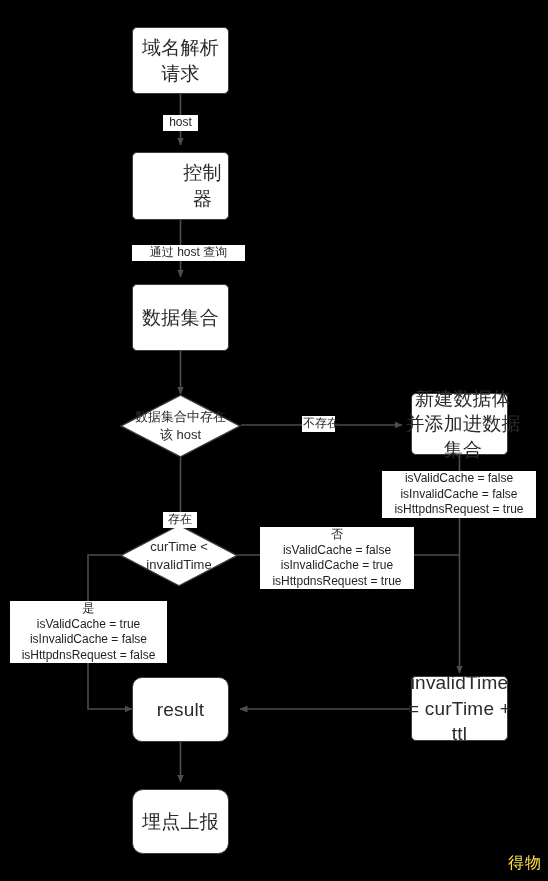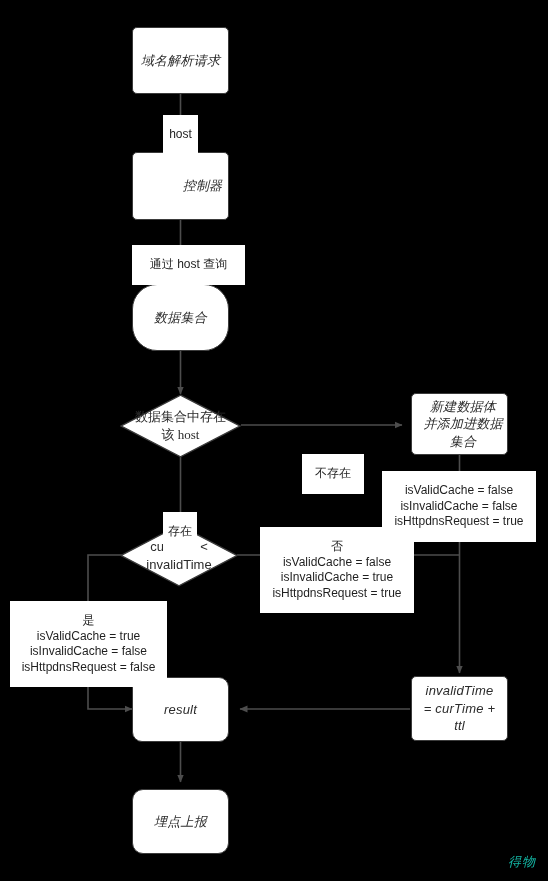--- a/index.html
+++ b/index.html
@@ -30,24 +30,23 @@
     position: absolute;
     background: #ffffff;
     border: 1.4px solid #3b3b3b;
     border-radius: 5px;
     box-sizing: border-box;
     display: flex;
     align-items: center;
     justify-content: center;
     text-align: center;
     color: #2b2b2b;
-    font-size: 13px;
+    font-size: 19px;
     line-height: 1.35;
     letter-spacing: 0.2px;
-    font-style: italic;
   }
   .node span {
     display: block;
     padding: 0 4px;
   }
   .diamond-wrap {
     position: absolute;
   }
   .diamond-wrap svg {
     position: absolute;
@@ -69,30 +68,29 @@
     line-height: 1.35;
     pointer-events: none;
   }
   .edge-label {
     position: absolute;
     background: #ffffff;
     color: #1f1f1f;
     font-size: 12px;
     line-height: 1.3;
     text-align: center;
-    padding: 12px 1px;
+    padding: 0px 1px;
     white-space: pre;
     box-sizing: border-box;
   }
   .watermark {
     position: absolute;
-    color: #14b8a6;
-    font-size: 13px;
+    color: #fde047;
+    font-size: 16px;
     letter-spacing: 1px;
-    font-style: italic;
   }
 </style>
 </head>
 <body>
 
 <div id="canvas">
 
   <svg id="wires" viewBox="0 0 548 881">
     <defs>
       <marker id="arrow" markerWidth="9" markerHeight="9" refX="7.5" refY="4" orient="auto" markerUnits="userSpaceOnUse">
@@ -124,29 +122,29 @@
   </svg>
 
   <div class="node" style="left:132px; top:27px; width:97px; height:67px;">
     <span>域名解析请求</span>
   </div>
 
   <div class="node" style="left:132px; top:152px; width:97px; height:68px;padding-left:44px;">
     <span>控制器</span>
   </div>
 
-  <div class="node" style="left:132px; top:284px; width:97px; height:67px;border-radius:25px;">
+  <div class="node" style="left:132px; top:284px; width:97px; height:67px;">
     <span>数据集合</span>
   </div>
 
   <div class="diamond-wrap" style="left:120px; top:394px; width:121px; height:64px;">
     <svg width="121" height="64">
       <polygon points="60.5,1.2 119.8,32 60.5,62.8 1.2,32" fill="#ffffff" stroke="#3b3b3b" stroke-width="1.4"></polygon>
     </svg>
-    <div class="diamond-label" style="white-space:pre;font-family:Liberation Serif, serif;">数据集合中存在
+    <div class="diamond-label" style="white-space:pre;">数据集合中存在
 该 host</div>
   </div>
 
   <div class="node" style="left:411px; top:393px; width:97px; height:62px;padding-left:7px;">
     <span style="white-space:pre;">新建数据体
 并添加进数据
 集合</span>
   </div>
 
   <div class="diamond-wrap" style="left:120px; top:524px; width:118px; height:63px;">
@@ -168,21 +166,21 @@
   </div>
 
   <div class="node" style="left:132px; top:789px; width:97px; height:65px;border-radius:11px;">
     <span>埋点上报</span>
   </div>
 
   <div class="edge-label" style="left:163px; top:115px; width:35px;">host</div>
 
   <div class="edge-label" style="left:132px; top:245px; width:113px;">通过 host 查询</div>
 
-  <div class="edge-label" style="left:302px; top:416px; width:62px;margin-top:38px;">不存在</div>
+  <div class="edge-label" style="left:302px; top:416px; width:33px;">不存在</div>
 
   <div class="edge-label" style="left:163px; top:481px; width:34px;margin-top:31px;">存在</div>
 
   <div class="edge-label" style="left:382px; top:471px; width:154px;">isValidCache = false
 isInvalidCache = false
 isHttpdnsRequest = true</div>
 
   <div class="edge-label" style="left:260px; top:527px; width:154px;">否
 isValidCache = false
 isInvalidCache = true

